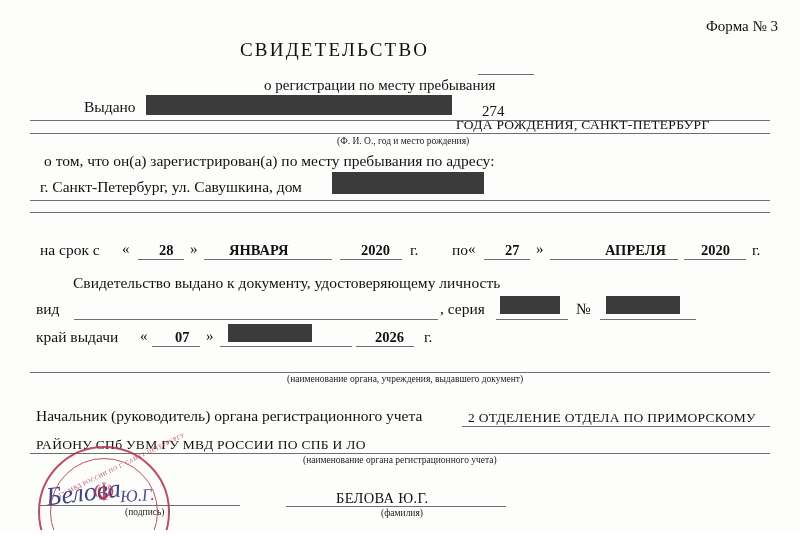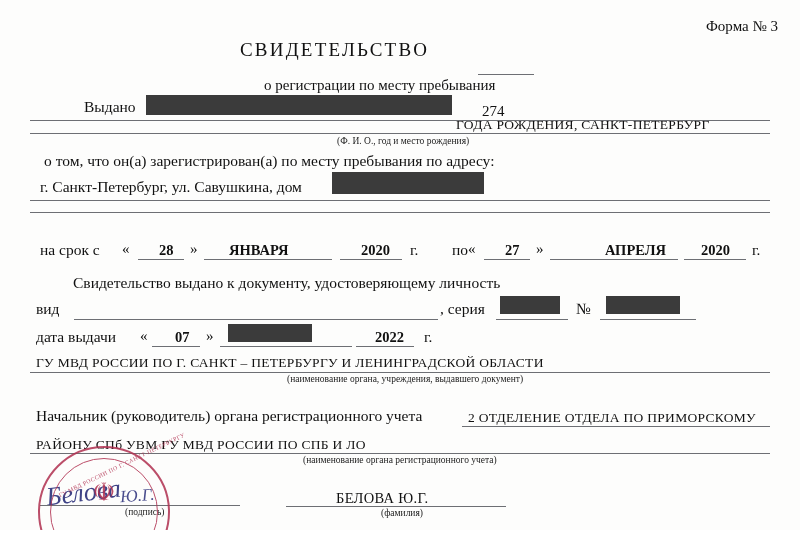--- a/index.html
+++ b/index.html
@@ -162,32 +162,31 @@
 
   <div class="t body-text" style="left:36px; top:300px;">вид</div>
   <div class="line" style="left:74px; top:319px; width:364px;"></div>
   <div class="t body-text" style="left:440px; top:300px;">, серия</div>
   <div class="redact" style="left:500px; top:296px; width:60px; height:18px;"></div>
   <div class="line" style="left:496px; top:319px; width:72px;"></div>
   <div class="t body-text" style="left:576px; top:300px;">№</div>
   <div class="redact" style="left:606px; top:296px; width:74px; height:18px;"></div>
   <div class="line" style="left:600px; top:319px; width:96px;"></div>
 
-  <div class="t body-text" style="left:36px; top:328px;">дата выдачи</div>
+  <div class="t body-text" style="left:36px; top:328px;">край выдачи</div>
   <div class="t quote" style="left:140px; top:328px;">«</div>
   <div class="t date-val" style="left:162px; top:329px;">07</div>
   <div class="line" style="left:152px; top:346px; width:48px;"></div>
   <div class="t quote" style="left:206px; top:328px;">»</div>
   <div class="redact" style="left:228px; top:324px; width:84px; height:18px;"></div>
   <div class="line" style="left:220px; top:346px; width:132px;"></div>
-  <div class="t date-val" style="left:362px; top:329px;">2022</div>
+  <div class="t date-val" style="left:362px; top:329px;">2026</div>
   <div class="line" style="left:356px; top:346px; width:58px;"></div>
   <div class="t body-text" style="left:424px; top:328px;">г.</div>
 
-  <div class="t caps" style="left:36px; top:355px;">ГУ  МВД  РОССИИ  ПО  Г. САНКТ – ПЕТЕРБУРГУ  И  ЛЕНИНГРАДСКОЙ ОБЛАСТИ</div>
   <div class="line" style="left:30px; top:372px; width:740px;"></div>
   <div class="t body-text" style="left:36px; top:407px;">Начальник (руководитель) органа регистрационного учета</div>
 
   <div class="t small-caption" style="left:272px; top:374px;">(наименование органа, учреждения, выдавшего документ)</div>
   <div class="t caps" style="left:468px; top:410px;">2 ОТДЕЛЕНИЕ ОТДЕЛА  ПО ПРИМОРСКОМУ</div>
   <div class="line" style="left:462px; top:426px; width:308px;"></div>
   <div class="t caps" style="left:36px; top:437px;">РАЙОНУ СПб УВМ  ГУ  МВД  РОССИИ  ПО СПБ  И  ЛО</div>
   <div class="line" style="left:30px; top:453px; width:740px;"></div>
   <div class="t small-caption" style="left:288px; top:455px;">(наименование органа регистрационного учета)</div>
 

